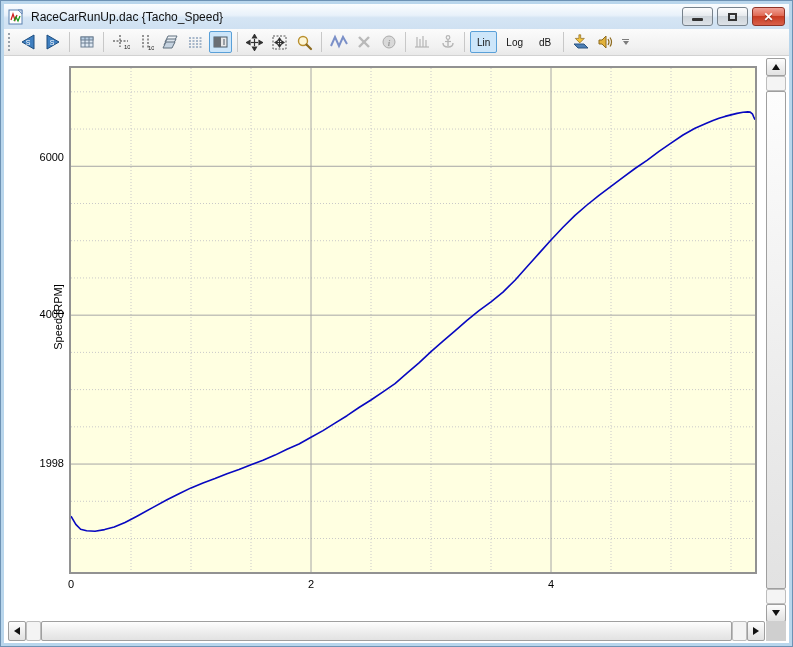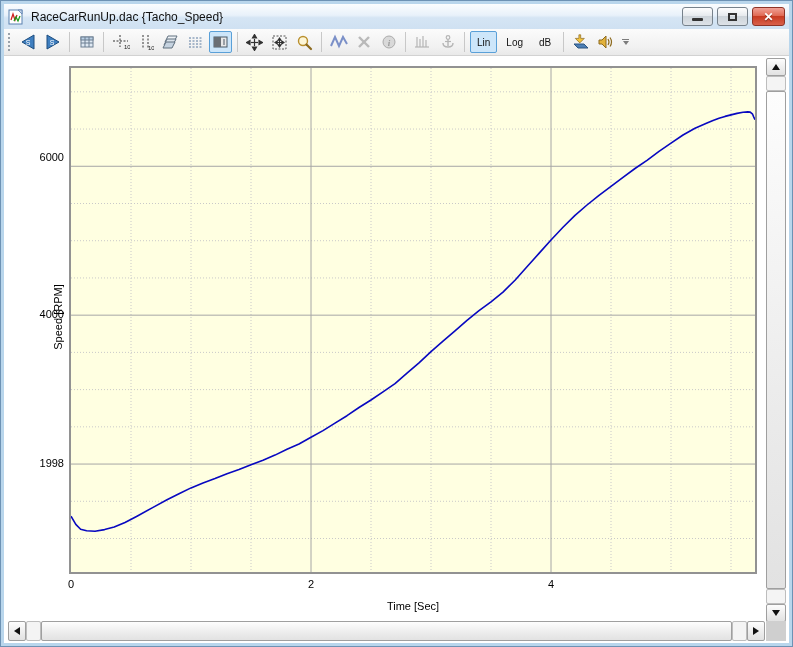--- a/index.html
+++ b/index.html
@@ -307,21 +307,20 @@
         <div class="tick ytick" style="left: 12px; top: 401.053px;">1998</div>
         <div class="tick ytick" style="left: 12px; top: 252.161px;">4000</div>
         <div class="tick ytick" style="left: 12px; top: 88px; margin-top: 7px;">6000</div>
       </div>
     <div id="xticks">
         <div class="tick xtick" style="left: 52px; top: 522px;">0</div>
         <div class="tick xtick" style="left: 292px; top: 522px;">2</div>
         <div class="tick xtick" style="left: 532px; top: 522px;">4</div>
       </div>
 
-    <div class="xlab">Time [Sec]</div>
 
     <div class="vscroll">
       <div class="btn sb-seg">
           <div class="tri-up"></div>
         </div>
       <div class="gap"></div>
       <div class="thumb sb-seg"></div>
       <div class="gap"></div>
       <div class="btn sb-seg">
           <div class="tri-down"></div>

